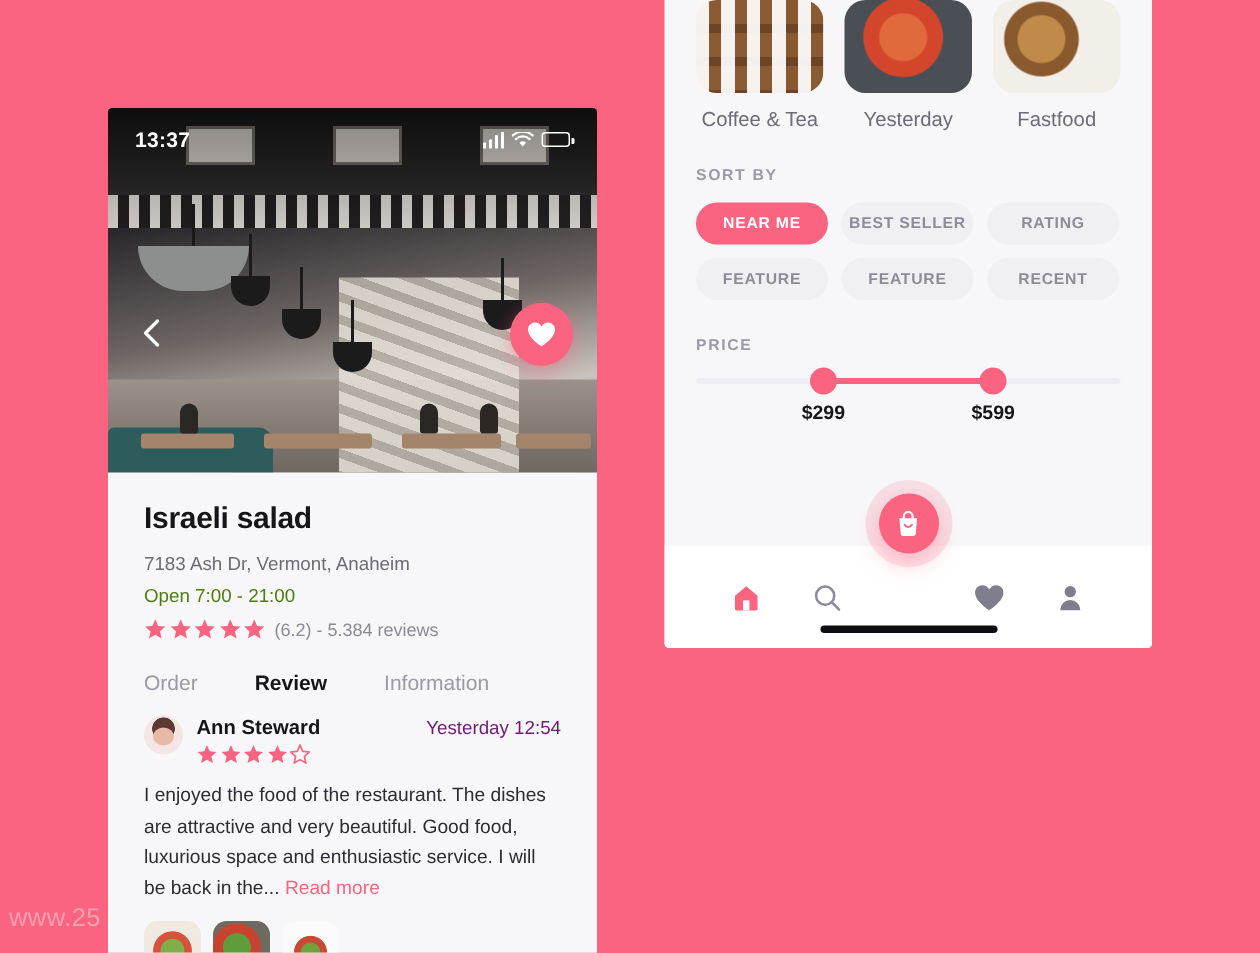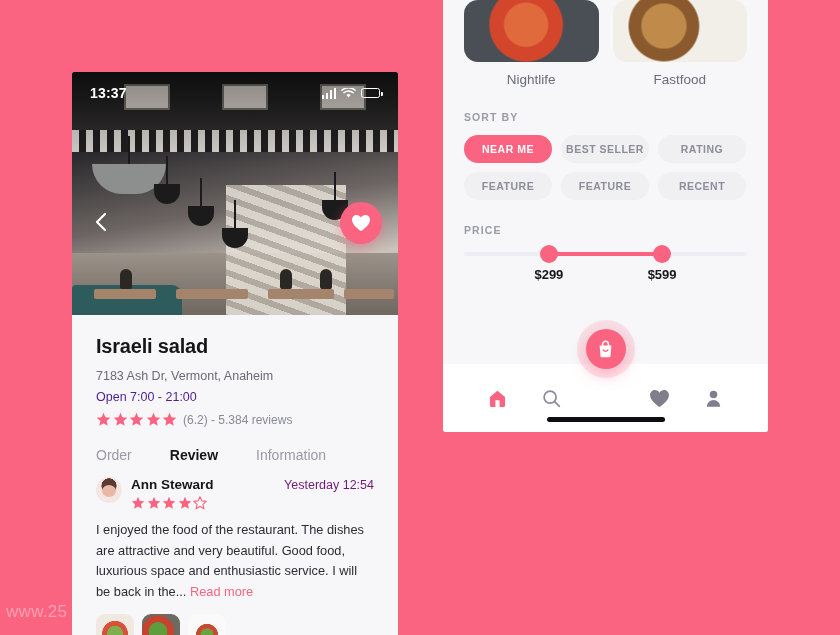--- a/index.html
+++ b/index.html
@@ -124,21 +124,21 @@
   .hero-fav {
     position:absolute; right:16px; top:130px; z-index:3;
     width:42px; height:42px; border-radius:50%;
     background:#fb6480; display:flex; align-items:center; justify-content:center;
     box-shadow:0 4px 12px rgba(251,100,128,.45); cursor:pointer;
   }
 
   .info { background:#f7f7f9; padding:20px 24px 0; }
   .rest-name { font-size:20px; font-weight:700; color:#16161a; letter-spacing:-.2px; }
   .rest-addr { margin-top:11px; font-size:12.5px; color:#6b6b75; }
-  .rest-hours { margin-top:7px; font-size:12.5px; color:#4c1d95; }
+  .rest-hours { margin-top:7px; font-size:12.5px; color:#4d7c0f; }
   .rating-row { margin-top:8px; display:flex; align-items:center; gap:6px; }
   .stars { display:flex; gap:1.5px; }
   .rating-text { font-size:12px; color:#8a8a94; }
 
   .tabs {
     display:flex; gap:38px; padding:20px 24px 0; background:#f7f7f9;
   }
   .tab { font-size:14px; color:#9a9aa6; cursor:pointer; }
   .tab.active { color:#16161a; font-weight:700; }
 
@@ -382,22 +382,26 @@
       </div>
     </div>
 
   </div>
 </div>
 
 <div class="phone-right">
 
   <div class="cats">
     <div class="cat">
+      <div class="cat-img c1"></div>
+      <div class="cat-label">Coffee &amp; Tea</div>
+    </div>
+    <div class="cat">
       <div class="cat-img c2"></div>
-      <div class="cat-label">Nightlife</div>
+      <div class="cat-label">Yesterday</div>
     </div>
     <div class="cat">
       <div class="cat-img c3"></div>
       <div class="cat-label">Fastfood</div>
     </div>
   </div>
 
   <div class="section-label">SORT BY</div>
   <div class="chips">
     <div class="chip active">NEAR ME</div>

